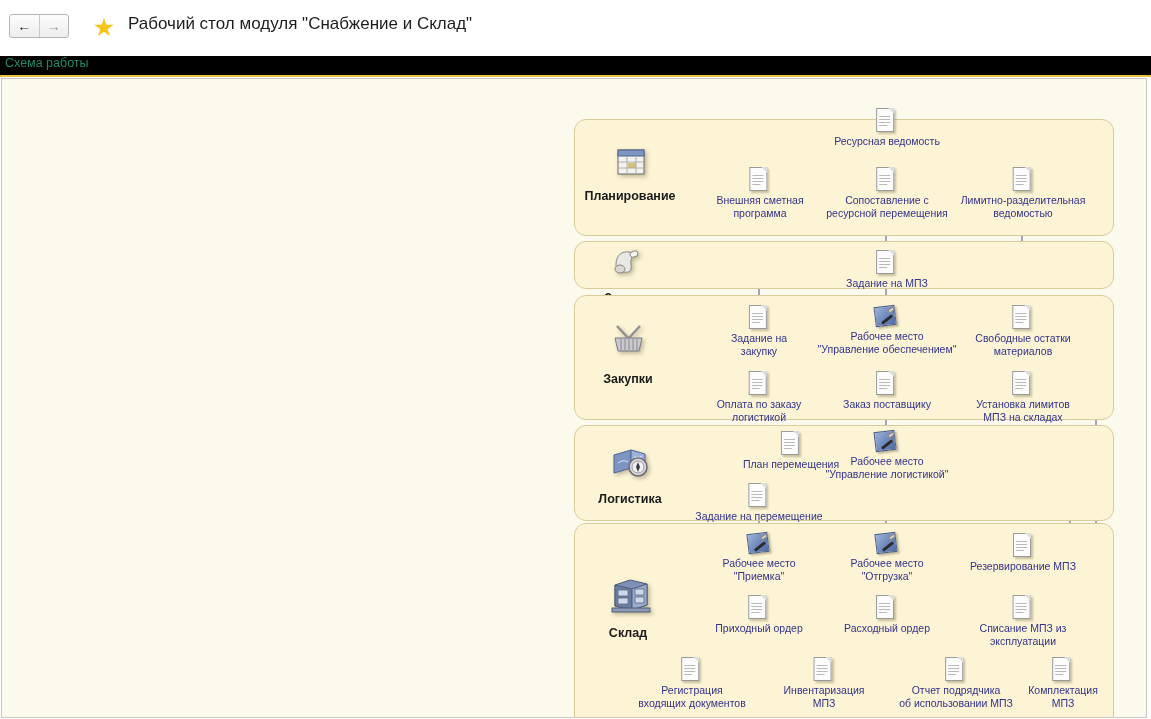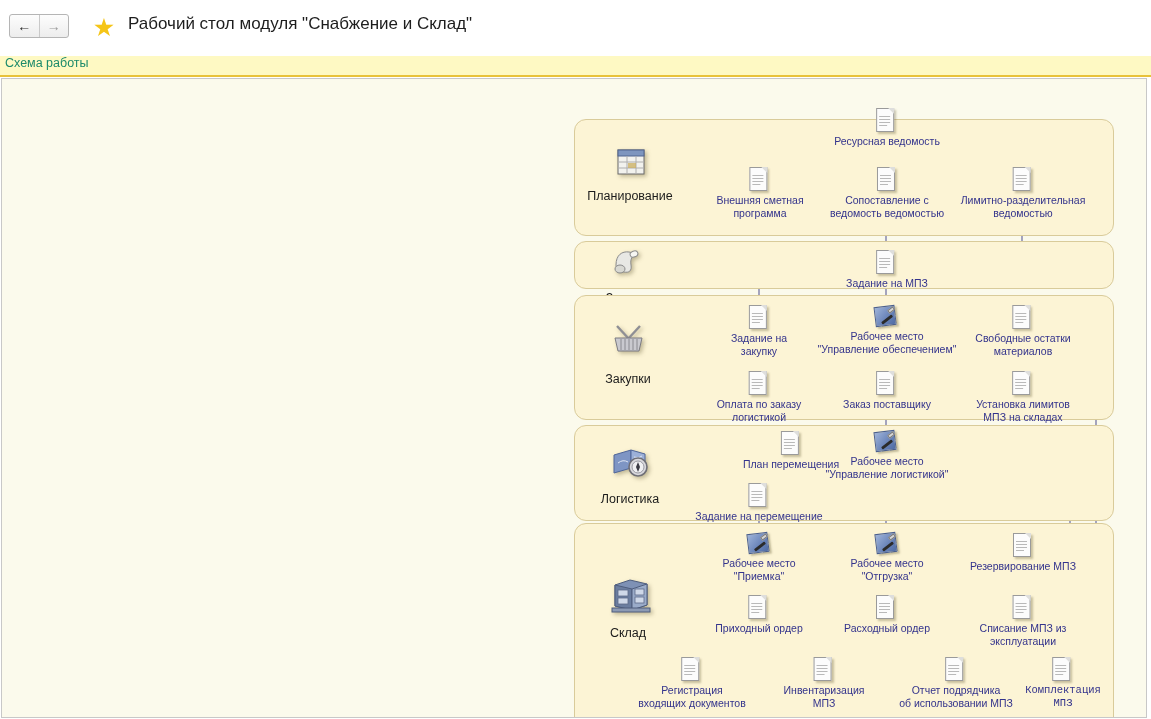--- a/index.html
+++ b/index.html
@@ -29,21 +29,21 @@
     position:absolute;left:92px;top:15px;width:24px;height:24px;
     color:#f5c518;font-size:25px;line-height:24px;text-align:center;
   }
   .wintitle{
     position:absolute;left:128px;top:14px;
     font-size:17px;color:#1d1d1d;white-space:nowrap;
   }
   
   .tabstrip{
     position:absolute;left:0;top:56px;width:1151px;height:20px;
-    background:#fef9c3;
+    background:#000000;
   }
   .tab{
     position:absolute;left:5px;top:0px;
     font-size:12.5px;color:#1c8a6b;cursor:pointer;white-space:nowrap;
   }
   .tabline{
     position:absolute;left:0;top:19px;width:1151px;height:2px;
     background:#e8c23a;
   }
   
@@ -57,21 +57,21 @@
   
   .panel{
     position:absolute;
     background:#fcf4d5;
     border:1px solid #d9cb9a;
     border-radius:12px;
     box-sizing:border-box;
   }
   .panel-title{
     position:absolute;
-    font-size:12.5px;font-weight:normal;color:#1b1b1b;
+    font-size:12.5px;font-weight:bold;color:#1b1b1b;
     white-space:nowrap;text-align:center;
     transform:translateX(-50%);
   }
   .panel-icon{position:absolute;transform:translateX(-50%);}
   
   .node{position:absolute;transform:translateX(-50%);text-align:center;}
   .node-label{
     font-size:10.5px;color:#33338c;line-height:12.5px;
     white-space:nowrap;margin-top:1px;
   }
@@ -255,21 +255,21 @@
         <div class="doc">
           <div class="pg"></div>
           <div class="fold"></div>
           <div class="ln l1"></div>
           <div class="ln l2"></div>
           <div class="ln l3"></div>
           <div class="ln l4"></div>
         </div>
         <div class="node-label">
           <div>Сопоставление с</div>
-          <div>ведомость ведомостью</div>
+          <div>ресурсной перемещения</div>
         </div>
       </div>
       <div class="node" style="left: 1021px; top: 88px;">
         <div class="doc">
           <div class="pg"></div>
           <div class="fold"></div>
           <div class="ln l1"></div>
           <div class="ln l2"></div>
           <div class="ln l3"></div>
           <div class="ln l4"></div>
@@ -565,21 +565,21 @@
           <div class="ln l1"></div>
           <div class="ln l2"></div>
           <div class="ln l3"></div>
           <div class="ln l4"></div>
         </div>
         <div class="node-label">
           <div>Отчет подрядчика</div>
           <div>об использовании МПЗ</div>
         </div>
       </div>
-      <div class="node" style="left: 1061px; top: 578px; font-family: Liberation Mono, monospace;">
+      <div class="node" style="left: 1061px; top: 578px;">
         <div class="doc">
           <div class="pg"></div>
           <div class="fold"></div>
           <div class="ln l1"></div>
           <div class="ln l2"></div>
           <div class="ln l3"></div>
           <div class="ln l4"></div>
         </div>
         <div class="node-label">
           <div>Комплектация</div>

